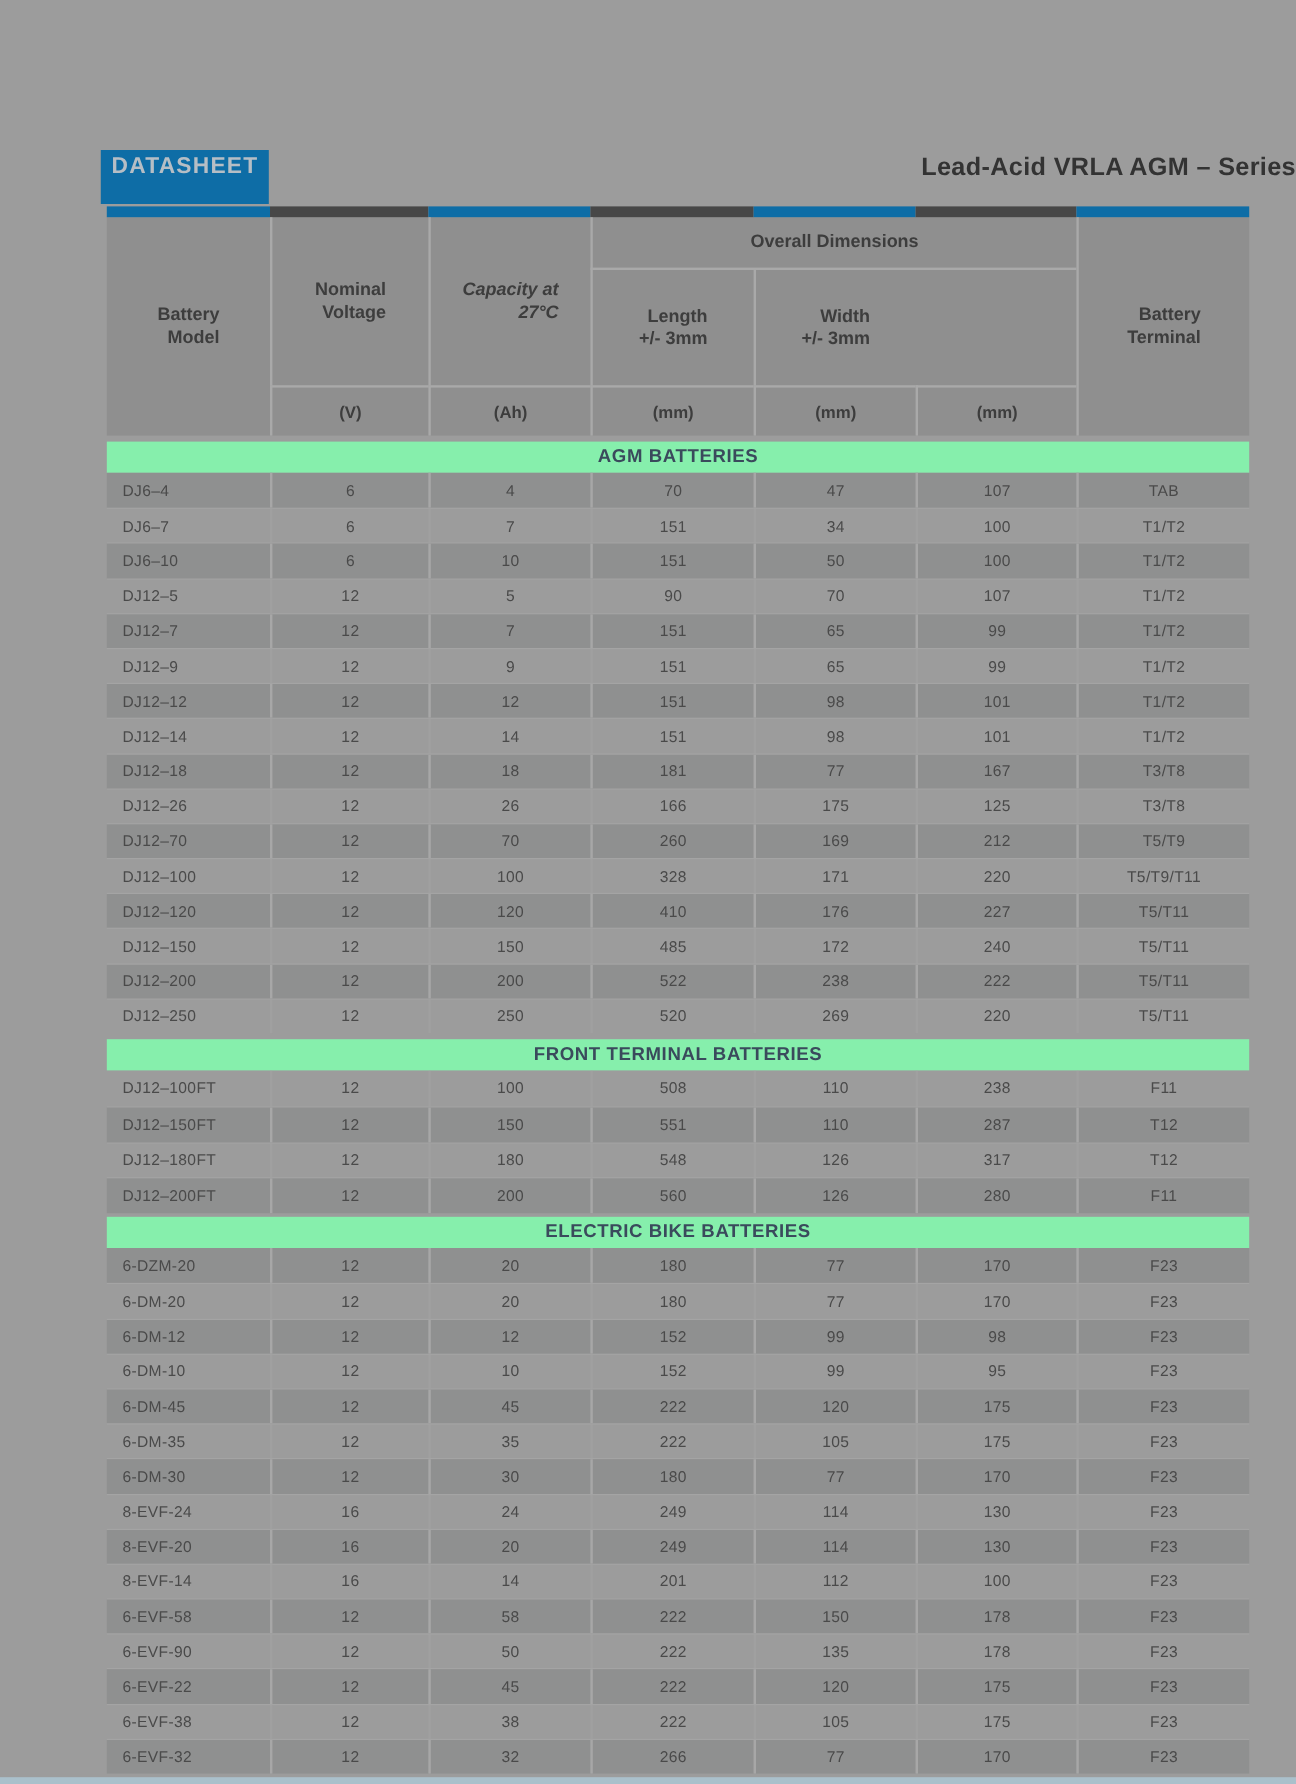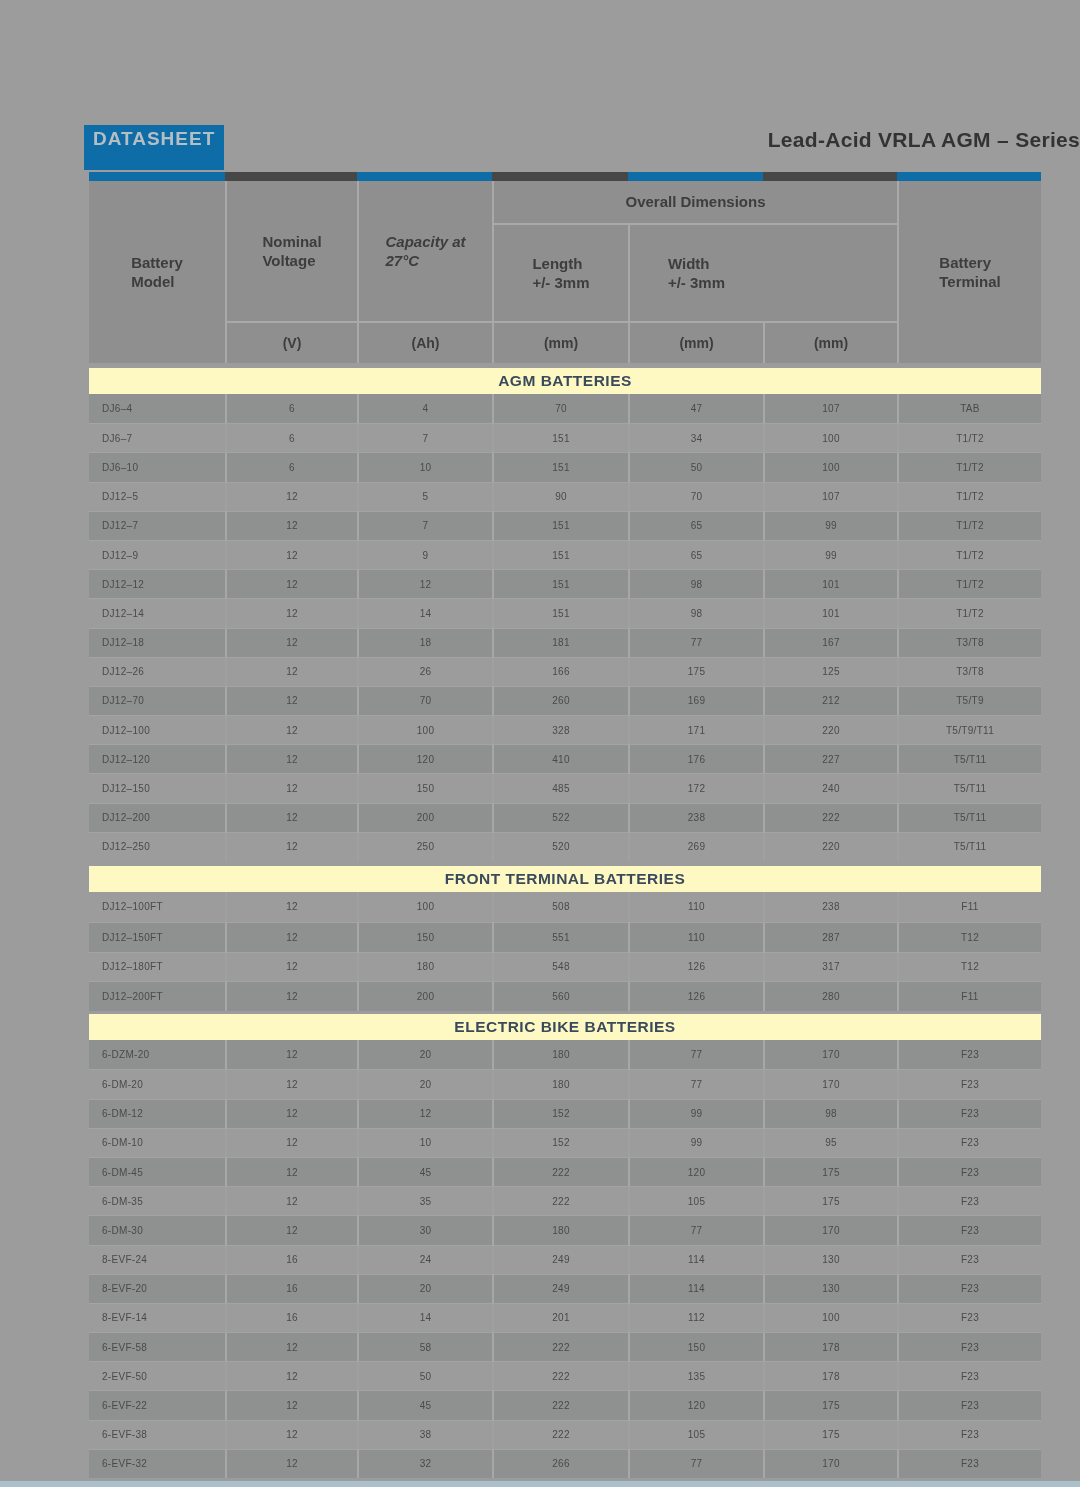--- a/index.html
+++ b/index.html
@@ -33,21 +33,21 @@
 
   .thead {
     display:grid;
     grid-template-columns:136px 132px 135px 136px 135px 134px 144px;
     grid-template-rows:44px 96px 42px;
     background:#8f8f8f;
     color:#3d3d3d; font-weight:bold; font-size:15px;
   }
   .hcell {
     display:flex; align-items:center; justify-content:center;
-    text-align:left; white-space:pre-line; line-height:1.3;
+    text-align:right; white-space:pre-line; line-height:1.3;
     padding:4px;
   }
   .sep-l  { border-left:2px solid #a9a9a9; }
   .sep-b  { border-bottom:2px solid #a9a9a9; }
   .sep-t  { border-top:2px solid #a9a9a9; }
   .h-model    { grid-column:1; grid-row:1/4; }
   .h-voltage  { grid-column:2; grid-row:1/3; }
   .h-capacity { grid-column:3; grid-row:1/3;font-style:italic; }
   .h-od       { grid-column:4/7; grid-row:1; }
   .h-length   { grid-column:4; grid-row:2; }
@@ -57,30 +57,30 @@
   .u-v  { grid-column:2; grid-row:3; }
   .u-ah { grid-column:3; grid-row:3; }
   .u-l  { grid-column:4; grid-row:3; }
   .u-w  { grid-column:5; grid-row:3; }
   .u-h  { grid-column:6; grid-row:3; }
   .unit { font-size:14px; }
 
   
   .section-bar {
     height:26px; margin-top:5px;
-    background:#fef9c3; color:#3a4a5c;
+    background:#86efac; color:#3a4a5c;
     font-weight:bold; font-size:15.5px; letter-spacing:0.5px;
     display:flex; align-items:center; justify-content:center;
   }
   .sec-2 .section-bar { margin-top:3px; }
   .row {
     display:grid;
     grid-template-columns:136px 132px 135px 136px 135px 134px 144px;
     height:29.2px;
-    color:#4a4a4a; font-size:10px; letter-spacing:0.3px;
+    color:#4a4a4a; font-size:13px; letter-spacing:0.3px;
   }
   .sec-1 .row { height:29.8px; }
   .row .cell {
     display:flex; align-items:center; justify-content:center;
     background:transparent;
     border-left:2px solid rgba(170,170,170,0.35);
   }
   .row .cell:first-child { border-left:none; justify-content:flex-start; padding-left:13px; }
   .row.shaded .cell { background:#8f9090; border-left:2px solid #a7a7a7; }
   .row.shaded .cell:first-child { border-left:none; }
@@ -413,21 +413,21 @@
         <div class="row shaded">
           <div class="cell">6-EVF-58</div>
           <div class="cell">12</div>
           <div class="cell">58</div>
           <div class="cell">222</div>
           <div class="cell">150</div>
           <div class="cell">178</div>
           <div class="cell">F23</div>
         </div>
         <div class="row">
-          <div class="cell">2-EVF-50</div>
+          <div class="cell">6-EVF-90</div>
           <div class="cell">12</div>
           <div class="cell">50</div>
           <div class="cell">222</div>
           <div class="cell">135</div>
           <div class="cell">178</div>
           <div class="cell">F23</div>
         </div>
         <div class="row shaded">
           <div class="cell">6-EVF-22</div>
           <div class="cell">12</div>

